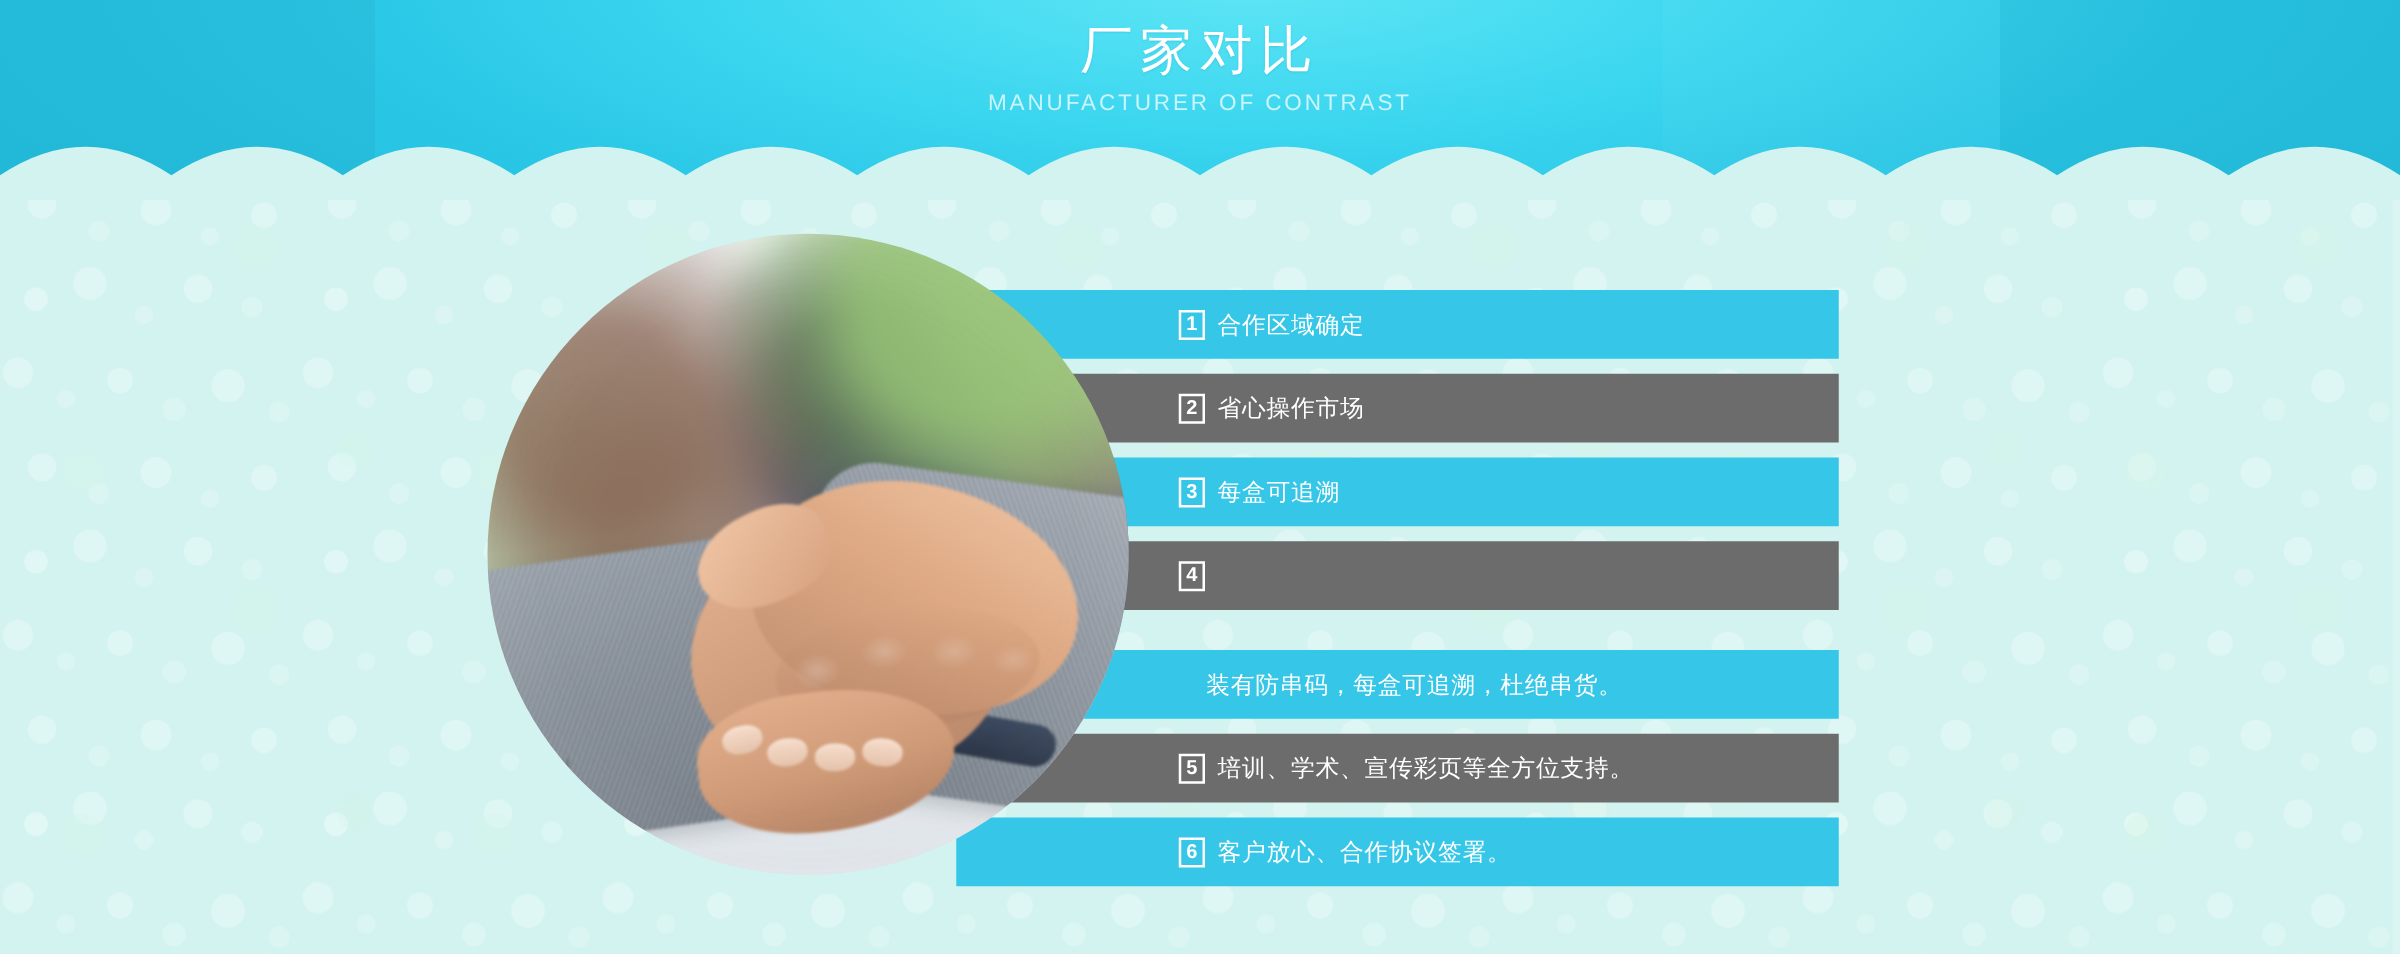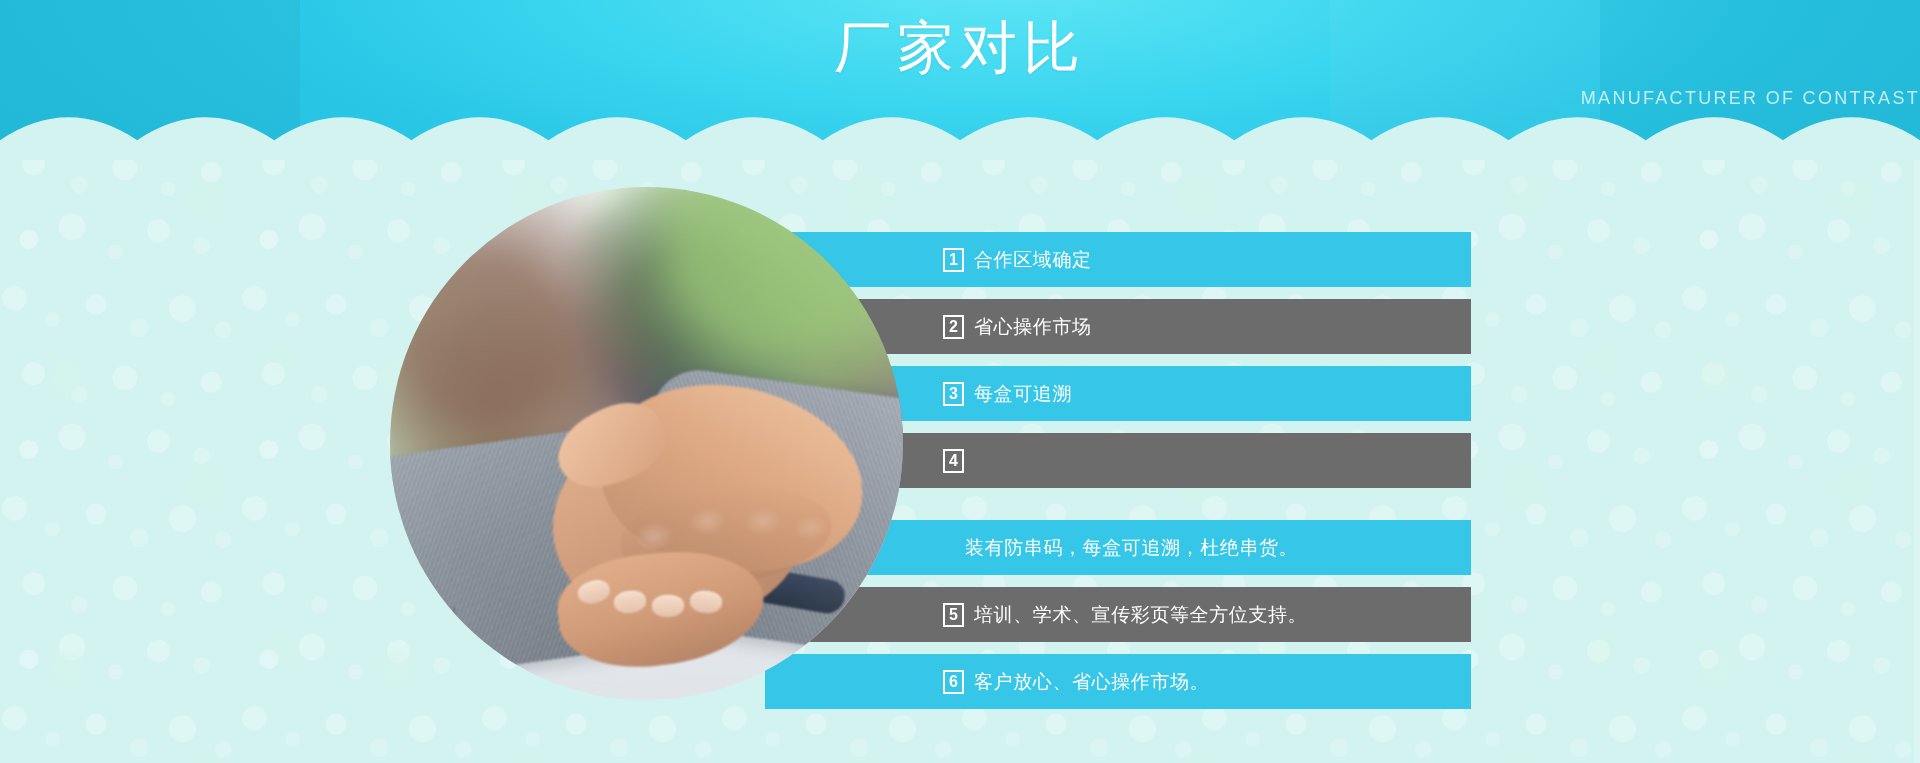--- a/index.html
+++ b/index.html
@@ -68,30 +68,29 @@
   }
   .header .vstripe.s1{ left:0;     width:300px; background:rgba(0,0,0,.035); }
   .header .vstripe.s2{ left:1330px;width:270px; background:rgba(255,255,255,.035); }
   .header .vstripe.s3{ left:1600px;width:320px; background:rgba(0,0,0,.03); }
 
   .title-block{
     position:absolute; left:0; top:18px; width:1920px;
     text-align:center; z-index:4;
   }
   .main-title{
-    font-size:57px; line-height:1.05; color:#ffffff;
+    font-size:42px; line-height:1.05; color:#ffffff;
     letter-spacing:6px; font-weight:400;
     text-shadow:0 1px 2px rgba(0,120,150,.18);
   }
   .sub-title{
     margin-top:10px;
     font-size:18px; letter-spacing:2.3px;
     color:rgba(255,255,255,.72);
     font-weight:400;
-    text-align:right;
   }
 
   
   .wave{
     position:absolute; left:0; top:108px; width:1920px; height:52px; z-index:5;
   }
   .wave svg{ display:block; width:1920px; height:52px; }
 
   
   .photo-circle{
@@ -345,18 +344,18 @@
       </div>
       <div class="bar cyan indent">
         <span class="txt">装有防串码，每盒可追溯，杜绝串货。</span>
       </div>
       <div class="bar gray">
         <span class="num">5</span>
         <span class="txt">培训、学术、宣传彩页等全方位支持。</span>
       </div>
       <div class="bar cyan">
         <span class="num">6</span>
-        <span class="txt">客户放心、省心操作市场。</span>
+        <span class="txt">客户放心、合作协议签署。</span>
       </div>
     </div>
 
   <div class="edge-band"></div>
 </div>
 
 </body></html>

